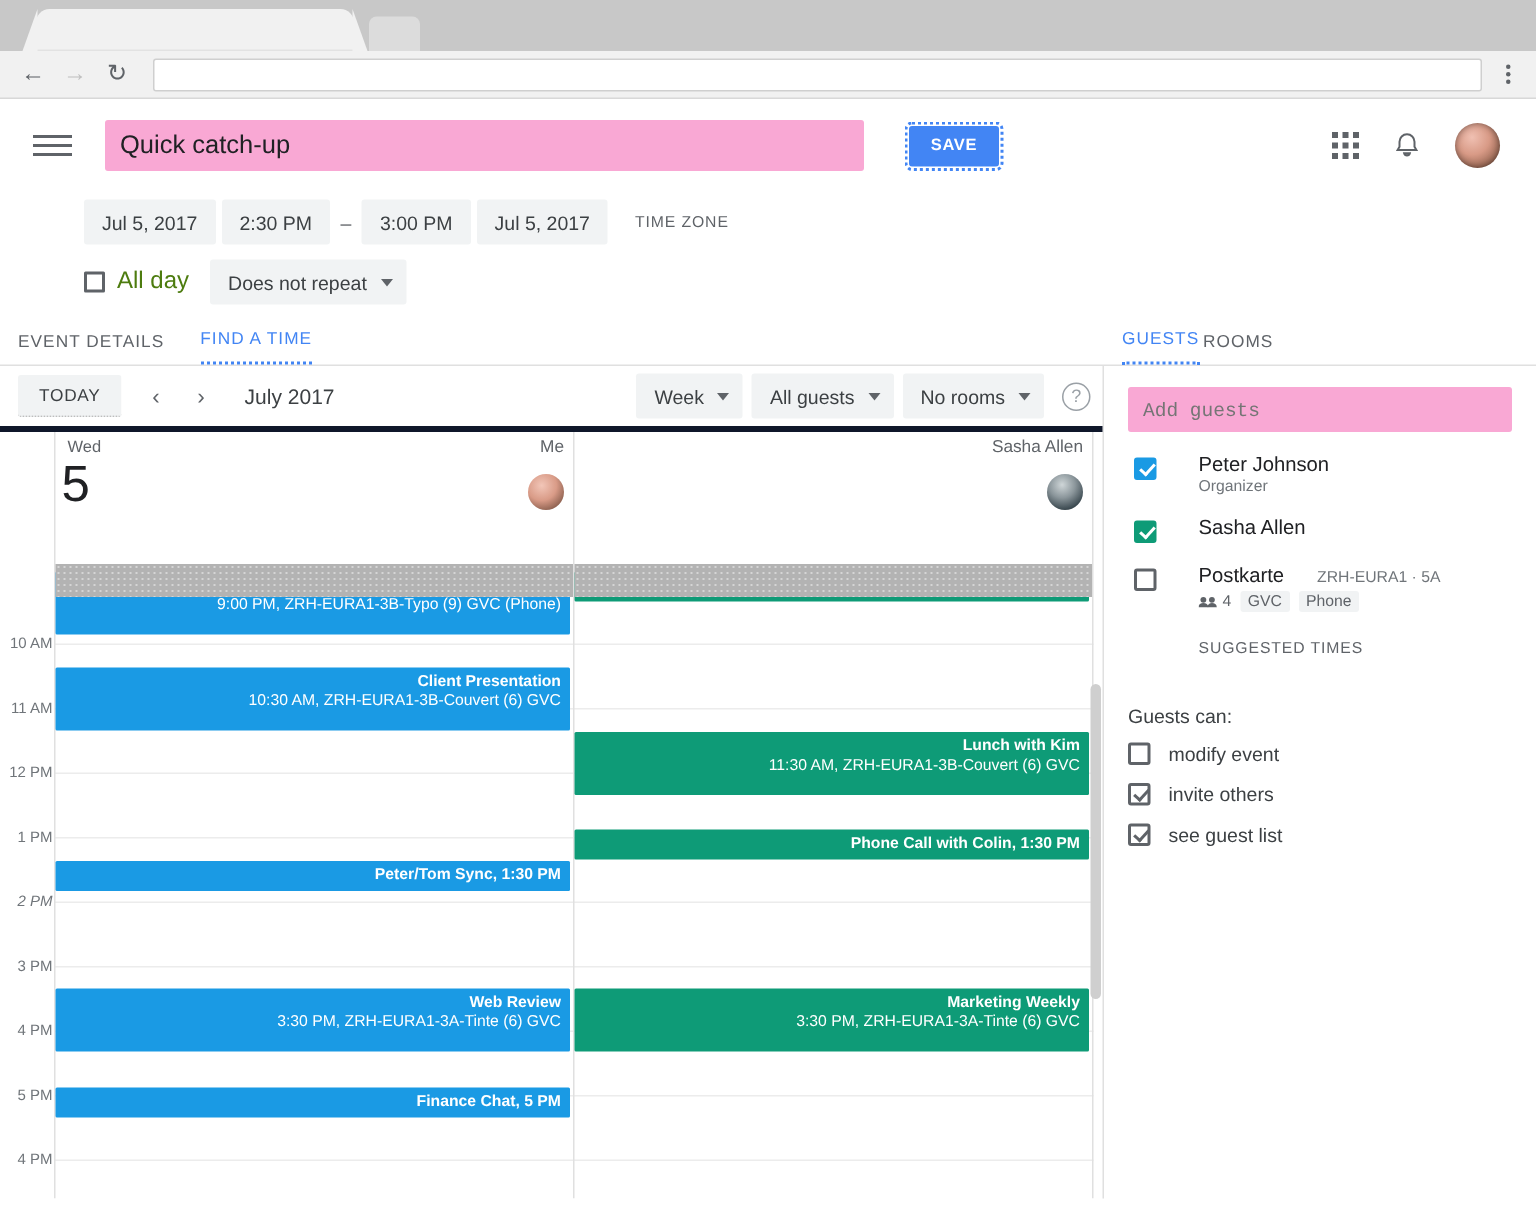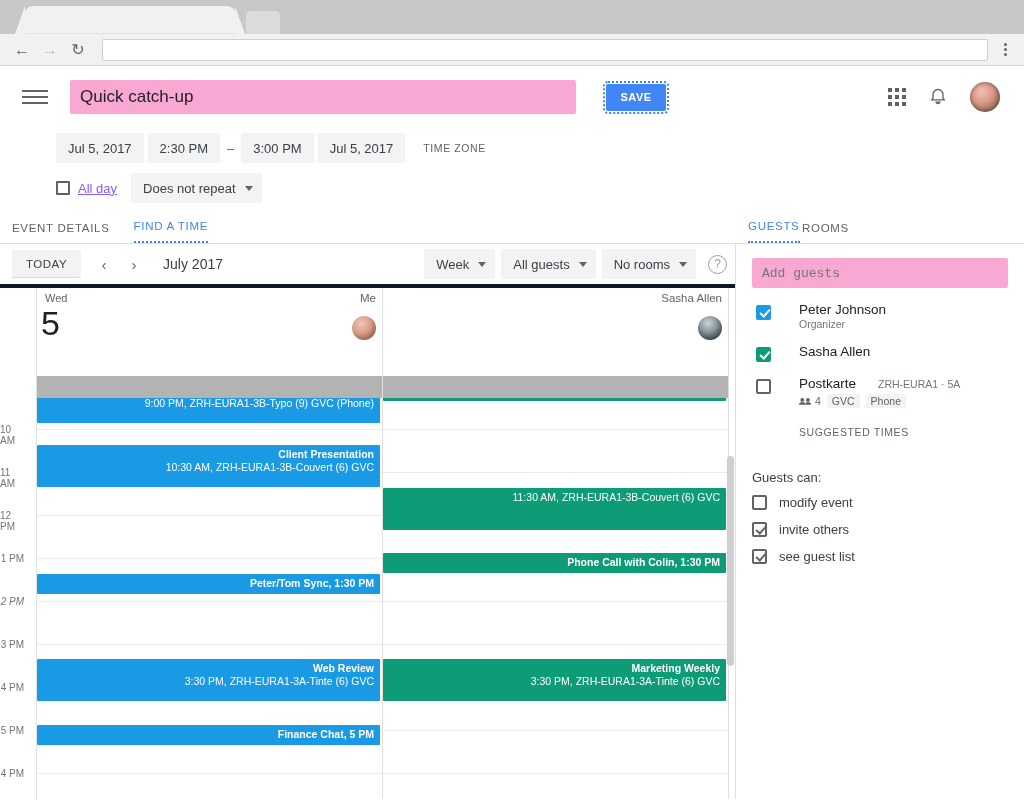--- a/index.html
+++ b/index.html
@@ -98,21 +98,21 @@
   .dash { color:#5f6368; font-size:13px; padding: 0 3px; }
   .tz-label { font-size: 10.5px; color:#5f6368; letter-spacing:.6px; margin-left: 14px; }
 
   .repeat-row {
     display:flex; align-items:center; padding: 0 18px 0 56px; height: 40px; gap: 14px;
   }
   .cbox {
     width:14px; height:14px; border:2px solid #5f6368; border-radius:1px;
     display:inline-block; position:relative; background:#fff;
   }
-  .allday-label { font-size:13px; color:#8b5cf6; margin-left:8px;text-decoration:underline;}
+  .allday-label { font-size:16px; color:#4d7c0f; margin-left:8px;}
   .select-chip {
     background:#f1f3f4; border:none; border-radius:2px; height:30px;
     padding: 0 26px 0 12px; font-size:13px; color:#3c4043; position:relative;
     display:flex; align-items:center; cursor:pointer;
   }
   .caret { position:absolute; right:9px; top:13px;
     border-left:4px solid transparent; border-right:4px solid transparent;
     border-top:5px solid #5f6368; }
 
   
@@ -150,21 +150,21 @@
   .toolbar-right { margin-left:auto; display:flex; align-items:center; gap:6px; }
   .help-circle {
     width:19px; height:19px; border:1.5px solid #9aa0a6; border-radius:50%;
     display:flex; align-items:center; justify-content:center;
     font-size:12px; color:#9aa0a6; margin-left:6px; cursor:pointer;
   }
 
   .grid-wrap { position:relative; height: 511px; overflow:hidden; }
   .gutter { position:absolute; left:0; top:0; width:36px; height:100%; }
   .gutter .tlabel {
-    position:absolute; right:12px; font-size:10px; color:#70757a; transform: translateY(-5px);
+    position:absolute; right:1px; font-size:10px; color:#70757a; transform: translateY(-5px);
   }
   .hline { position:absolute; left:36px; right:6px; height:1px; background:#ececec; }
   .vsep { position:absolute; top:0; bottom:0; width:1px; background:#e0e0e0; }
 
   .daycol { position:absolute; top:0;text-align:right; }
   .dayhead { position:relative; height:78px; }
   .dow { position:absolute; left:8px; top:4px; font-size:11px; color:#5f6368; }
   .daynum { position:absolute; left:4px; top:16px; font-size:34px; color:#202124; font-weight:400; }
   .person-name { position:absolute; right:6px; top:4px; font-size:11.5px; color:#5f6368; }
   .person-av {
@@ -385,20 +385,21 @@
           </div>
           <div class="daycol" style="left: 383px; width: 345px;">
             <div class="dayhead">
               <div class="person-name">Sasha Allen</div>
               <div class="person-av av-sasha"></div>
             </div>
             <div class="evt green" style="left: 0px; width: 343px; top: 93px; height: 20px;">
               <div class="t">Sasha/Alessandro catch-up, 9:00 AM</div>
             </div>
             <div class="evt green" style="left: 0px; width: 343px; top: 200px; height: 42px;">
+              <div class="t">Lunch with Kim</div>
               <div class="s">11:30 AM, ZRH-EURA1-3B-Couvert (6) GVC</div>
             </div>
             <div class="evt green" style="left: 0px; width: 343px; top: 265px; height: 20px;">
               <div class="t">Phone Call with Colin, 1:30 PM</div>
             </div>
             <div class="evt green" style="left: 0px; width: 343px; top: 371px; height: 42px;">
               <div class="t">Marketing Weekly</div>
               <div class="s">3:30 PM, ZRH-EURA1-3A-Tinte (6) GVC</div>
             </div>
           </div>

